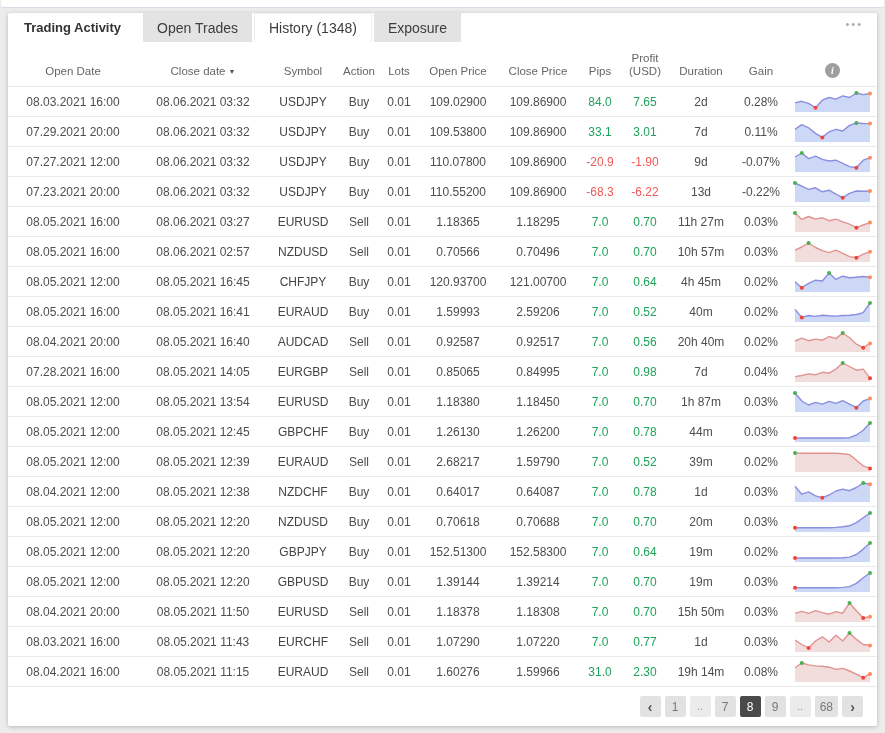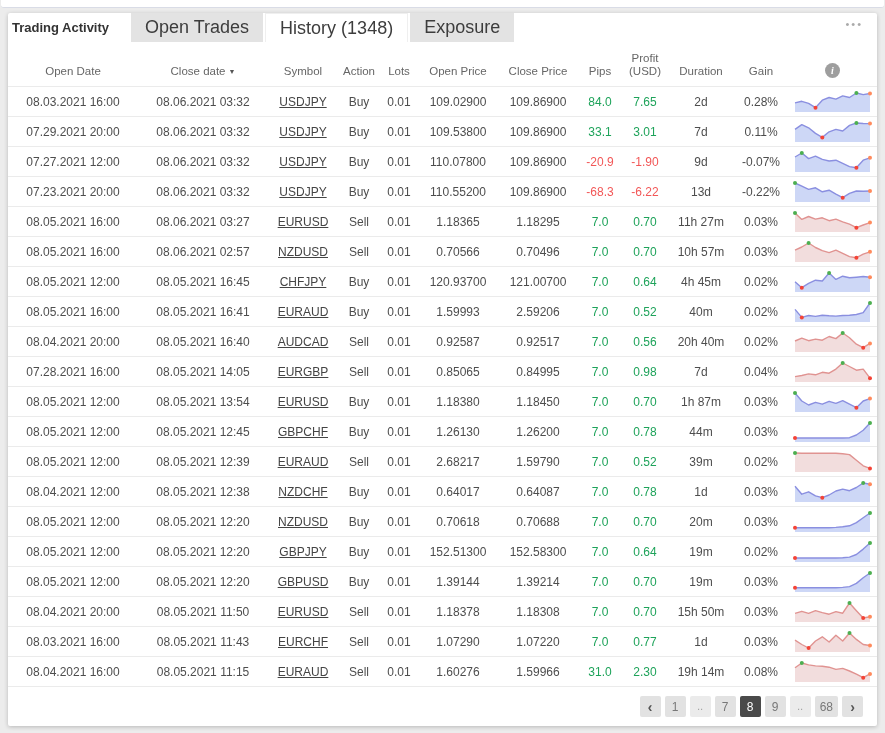--- a/index.html
+++ b/index.html
@@ -13,28 +13,28 @@
   .top-edge {
     height:8px; background:#fff; margin:0 1px;
     border-bottom:1px solid #d9dce6; border-radius:0 0 3px 3px;
   }
   .card {
     margin:5px 8px 0; background:#fff; border-radius:2px;
     box-shadow:0 1px 4px rgba(0,0,0,.22);
     height:713px; position:relative;
   }
   
-  .tabbar { display:flex; align-items:stretch; height:29px; padding-left:4px; position:relative; }
+  .tabbar { display:flex; align-items:stretch; height:29px; padding-left:16px; position:relative; }
   .widget-title {
     display:flex; align-items:center; font-size:13px; font-weight:bold;
     color:#333; padding-right:12px; margin-right:10px;
   }
   .tab {
     display:flex; align-items:center; padding:0 14px; margin-right:2px;
-    font-size:18px; color:#3d3d3d; background:#e3e3e3; cursor:pointer;
+    font-size:14px; color:#3d3d3d; background:#e3e3e3; cursor:pointer;
     white-space:nowrap;
   }
   .tab.active { background:#fff; border:1px solid #efefef; border-bottom:none; }
   .more {
     position:absolute; right:14px; top:5px; color:#aaa; font-size:11px;
     letter-spacing:2px; cursor:pointer; user-select:none;
   }
   
   table { width:100%; border-collapse:collapse; table-layout:fixed; }
   thead th {
@@ -46,21 +46,21 @@
     display:inline-block; width:15px; height:15px; border-radius:50%;
     background:#9e9e9e; color:#fff; font-size:10px; font-weight:bold;
     font-family:"Liberation Serif", serif; font-style:italic;
     line-height:15px; text-align:center; cursor:pointer;
   }
   tbody td {
     border-top:1px solid #ebebeb; height:30px; padding:0 2px;
     text-align:center; font-size:12px; color:#4d4d4d; white-space:nowrap;
   }
   tbody tr:last-child td { border-bottom:1px solid #ebebeb; }
-  td a.sym { color:#444; text-decoration:underline; cursor:pointer; }
+  td a.sym { color:#444; cursor:pointer; }
   .pos { color:#1ea35a; }
   .neg { color:#f25757; }
   .spark-wrap { display:inline-block; width:80px; height:24px; vertical-align:middle; }
   
   .pager { position:absolute; bottom:9px; right:14px; display:flex; gap:4px; }
   .pg {
     min-width:21px; height:21px; padding:0 5px; border-radius:2px;
     display:flex; align-items:center; justify-content:center;
     background:#e2e2e2; color:#787878; font-size:12px; cursor:pointer; user-select:none;
   }

